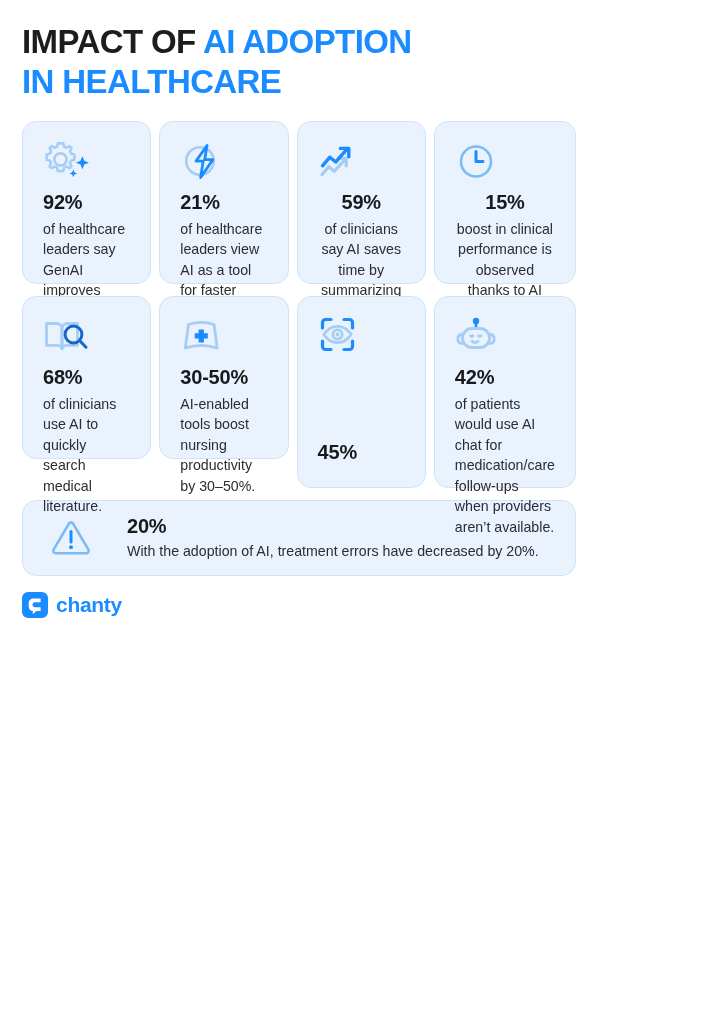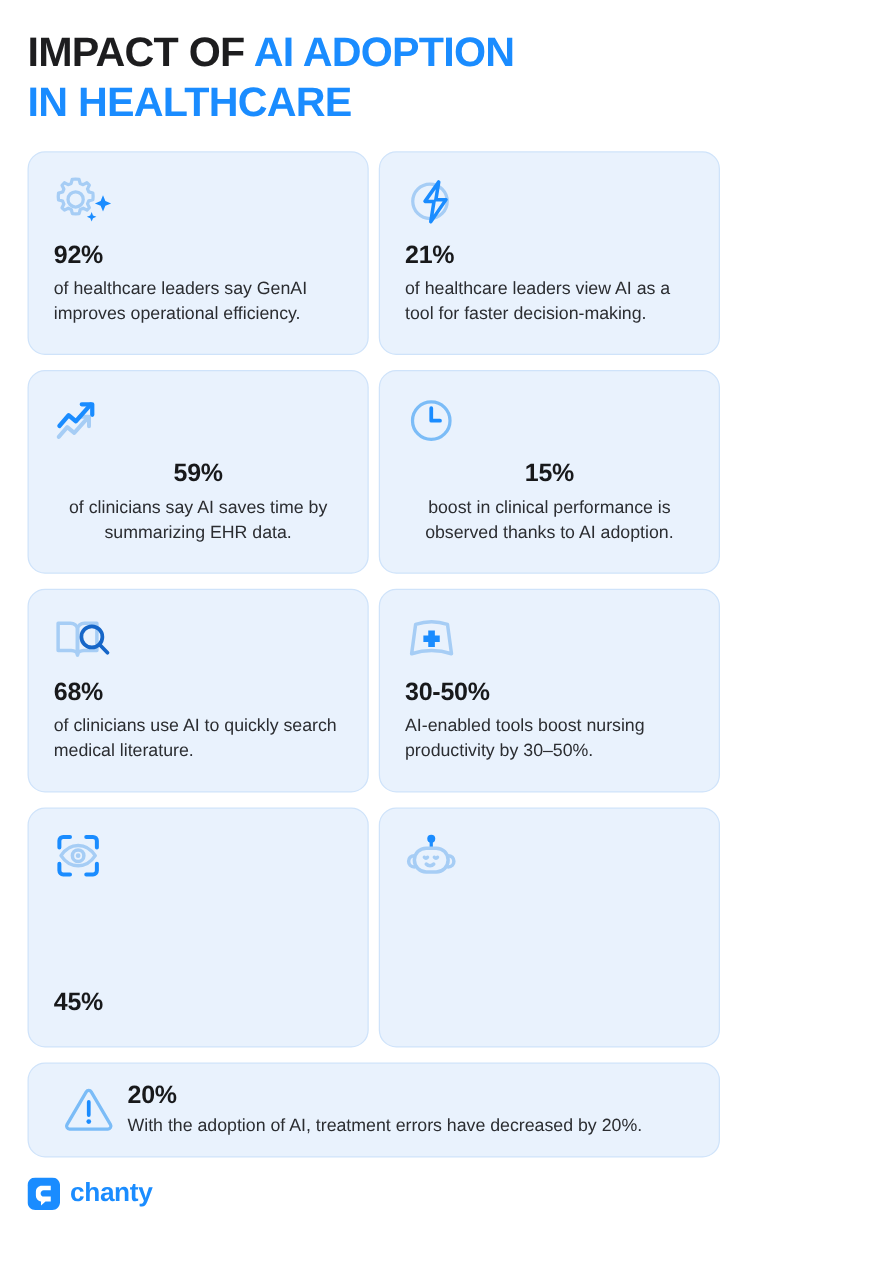--- a/index.html
+++ b/index.html
@@ -29,21 +29,21 @@
     text-transform: uppercase;
     font-stretch: condensed;
   }
   .title .accent { color: #1a8cff; }
   .title-line { display: block; white-space: nowrap; }
 
   
   .grid {
     margin-top: 18px;
     display: grid;
-    grid-template-columns: 1fr 1fr;
+    grid-template-columns: 1fr 1fr 1fr 1fr;
     column-gap: 8px;
     row-gap: 12px;
   }
   .card {
     background: #e9f2fd;
     border: 1px solid #cfe3fa;
     border-radius: 14px;
     padding: 18px 20px 18px 20px;
     position: relative;
     display: flex;
@@ -73,21 +73,21 @@
   
   .wide-card {
     margin-top: 12px;
     background: #e9f2fd;
     border: 1px solid #cfe3fa;
     border-radius: 14px;
     height: 76px;
     display: flex;
     align-items: center;
     padding: 0 24px;
-    gap: 7px;
+    gap: 32px;
   }
   .wide-card .wc-text { display: flex; flex-direction: column; justify-content: center; }
   .wide-card .stat { margin-bottom: 2px; }
   .wide-card .desc { max-width: none; }
 
   
   .footer {
     margin-top: 16px;
     display: flex;
     align-items: center;
@@ -237,20 +237,24 @@
           <g fill="none" stroke="#a6cdf5" stroke-width="2.8" stroke-linejoin="round" stroke-linecap="round">
             <rect x="7.5" y="13.5" width="27" height="19" rx="9.5"></rect>
             <path d="M7.5 19.5c-2.8 0-4.6 1.8-4.6 4.5s1.8 4.5 4.6 4.5"></path>
             <path d="M34.5 19.5c2.8 0 4.6 1.8 4.6 4.5s-1.8 4.5-4.6 4.5"></path>
             <path d="M15.5 20.8c.8 1.1 1.7 1.1 2.5 0"></path>
             <path d="M23.5 20.8c.8 1.1 1.7 1.1 2.5 0"></path>
             <path d="M17 26.2c1.6 1.9 4.4 1.9 6 0"></path>
           </g>
         </svg>
       </div>
+      <div class="card-body">
+        <div class="stat">42%</div>
+        <div class="desc">of patients would use AI chat for medication/care follow-ups when providers aren’t available.</div>
+      </div>
     </div>
 
   </div>
 
   <div class="wide-card">
     <div>
       <svg width="48" height="44" viewBox="0 0 48 44">
         <path d="M22 7.5c.9-1.5 3.1-1.5 4 0l15.4 26.2c.9 1.6-.2 3.5-2 3.5H8.6c-1.8 0-2.9-1.9-2-3.5z" fill="none" stroke="#7bbcf7" stroke-width="2.6" stroke-linejoin="round"></path>
         <path d="M24 15.5v10.5" fill="none" stroke="#1a8cff" stroke-width="3" stroke-linecap="round"></path>
         <circle cx="24" cy="31.2" r="1.9" fill="#1a8cff"></circle>

